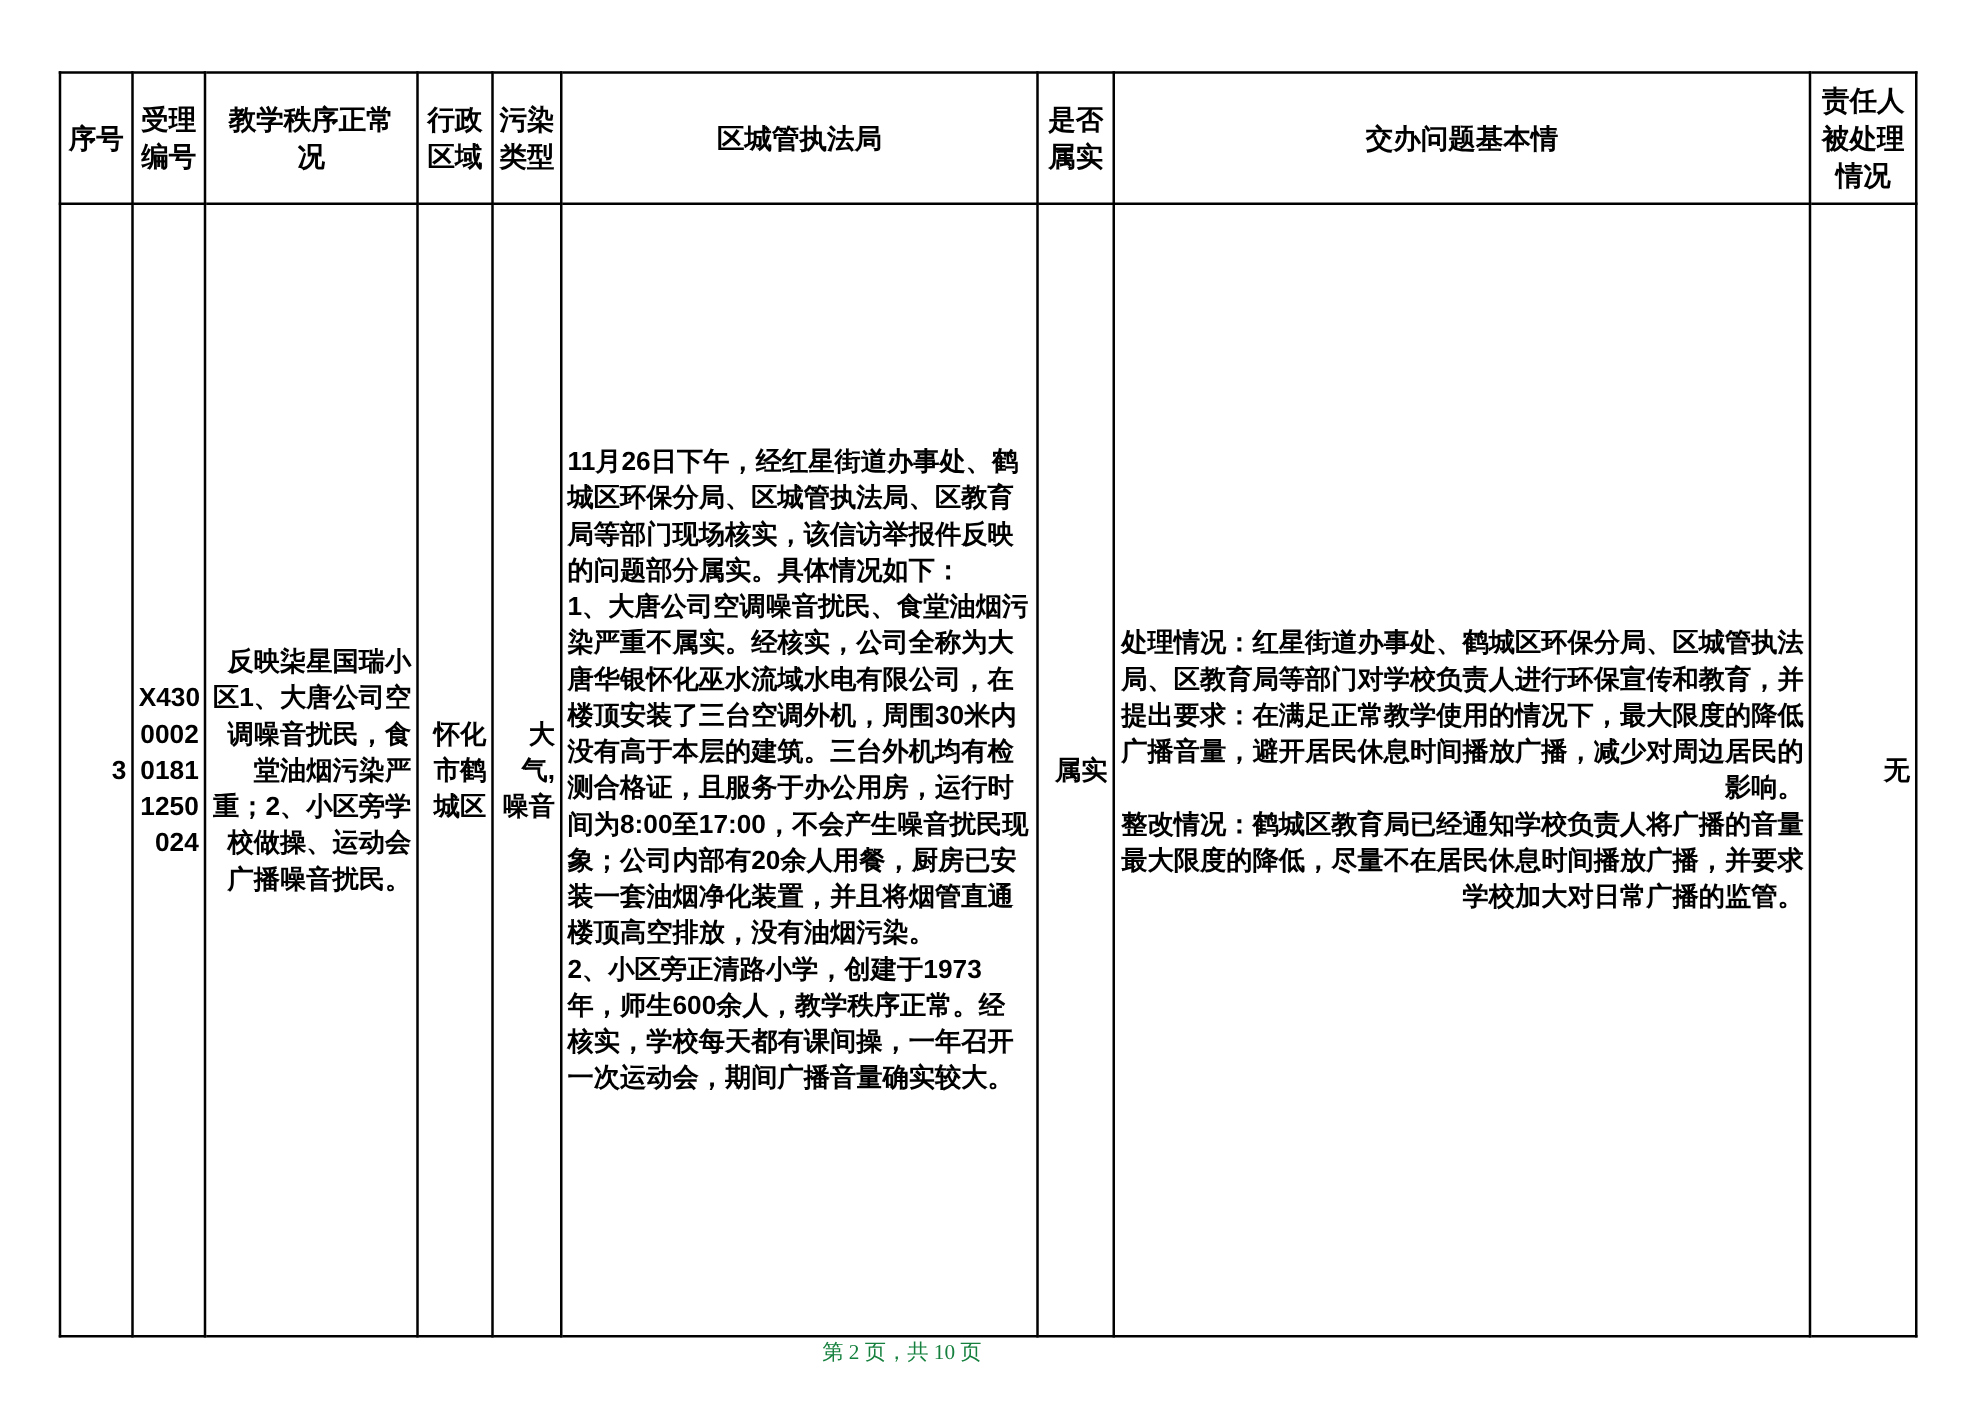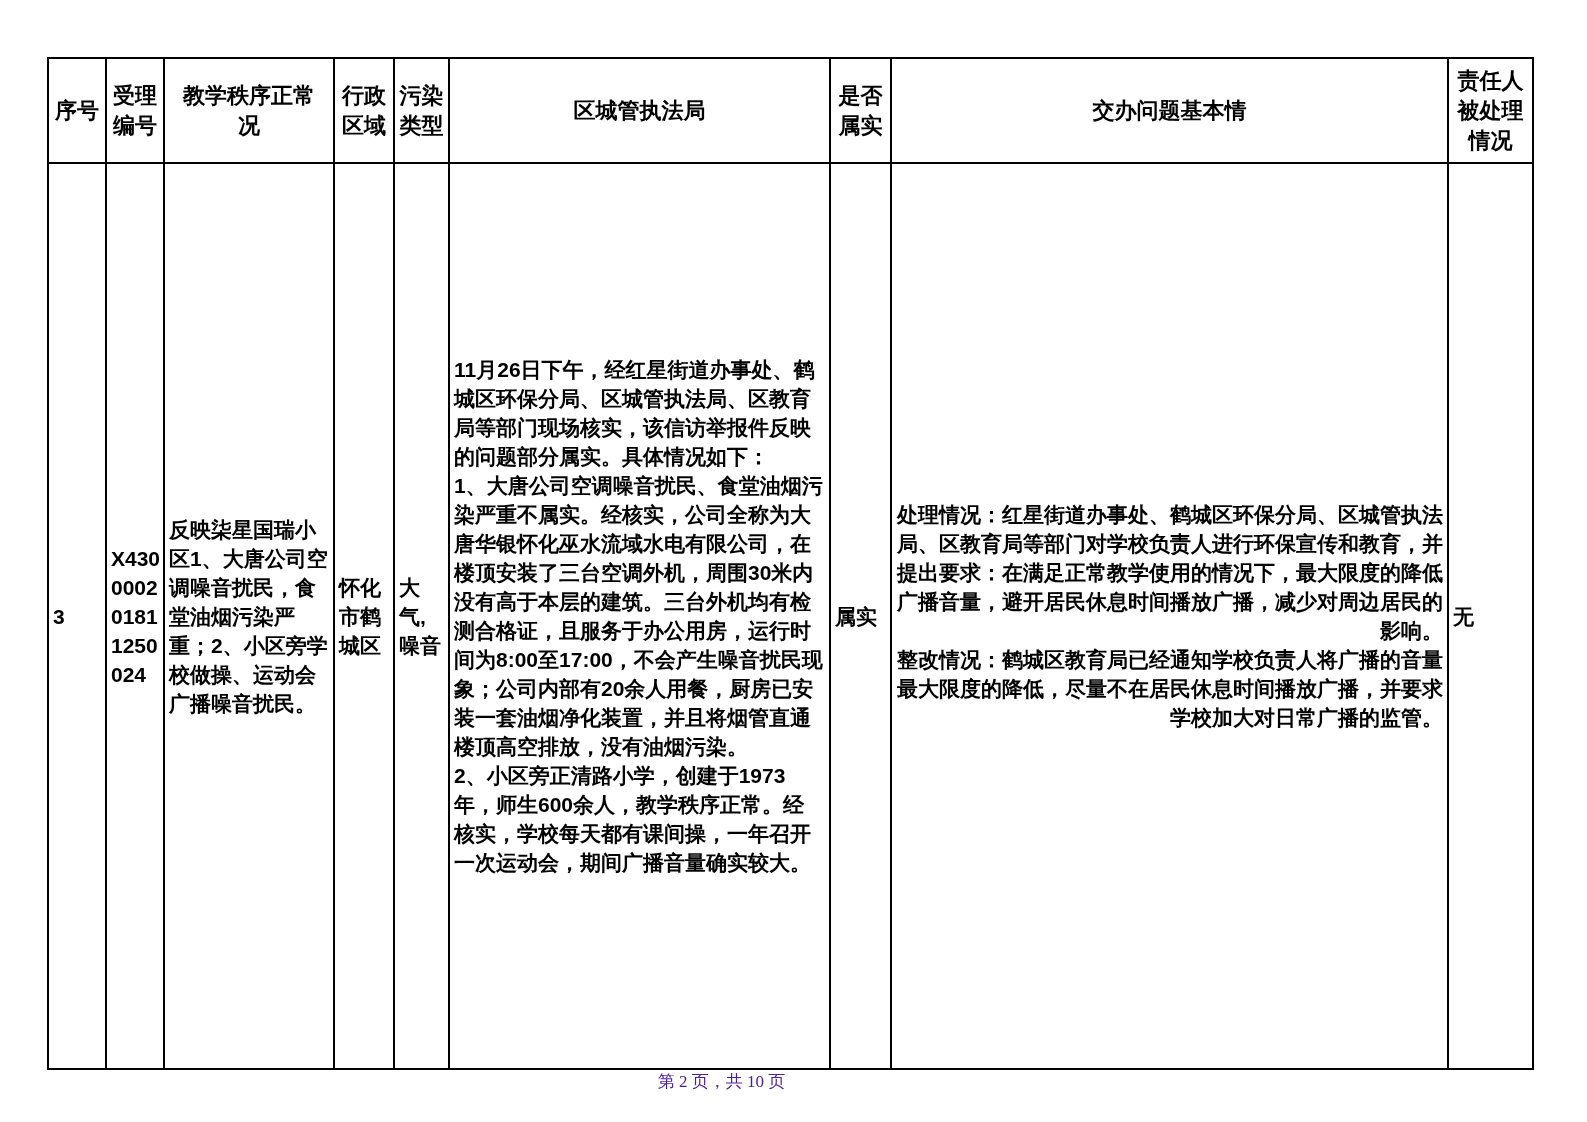--- a/index.html
+++ b/index.html
@@ -40,46 +40,46 @@
     white-space: pre-line;
     padding: 2px 3px;
   }
   table.ledger td {
     height: 906px;
     font-size: 21px;
     line-height: 29px;
     padding: 14px 4px;
   }
   td.c {
-    text-align: left;
+    text-align: right;
     white-space: pre-line;
   }
   td.l {
     text-align: left;
     white-space: pre-wrap;
     word-break: break-all;
   }
   td.investigation-cell { padding: 2px 5px 2px 6px; }
-  td.problem-cell { padding: 2px 6px; }
+  td.problem-cell { padding: 2px 6px; text-align: right; }
   td.handling-cell { padding: 2px 10px 2px 9px; white-space: normal; }
   .para {
     text-align: right;
     word-break: break-all;
     white-space: pre-wrap;
   }
   .para strong { font-weight: 900; }
   .footer {
     position: absolute;
     left: 0;
     top: 1070px;
     width: 1443px;
     text-align: center;
     font-family: "Liberation Serif", serif;
     font-size: 17px;
-    color: #4c1d95;
+    color: #15803d;
   }
   
   col.w-serial   { width: 58px; }
   col.w-accept   { width: 58px; }
   col.w-problem  { width: 170px; }
   col.w-region   { width: 60px; }
   col.w-polltype { width: 55px; }
   col.w-invest   { width: 381px; }
   col.w-verified { width: 61px; }
   col.w-handling { width: 557px; }

